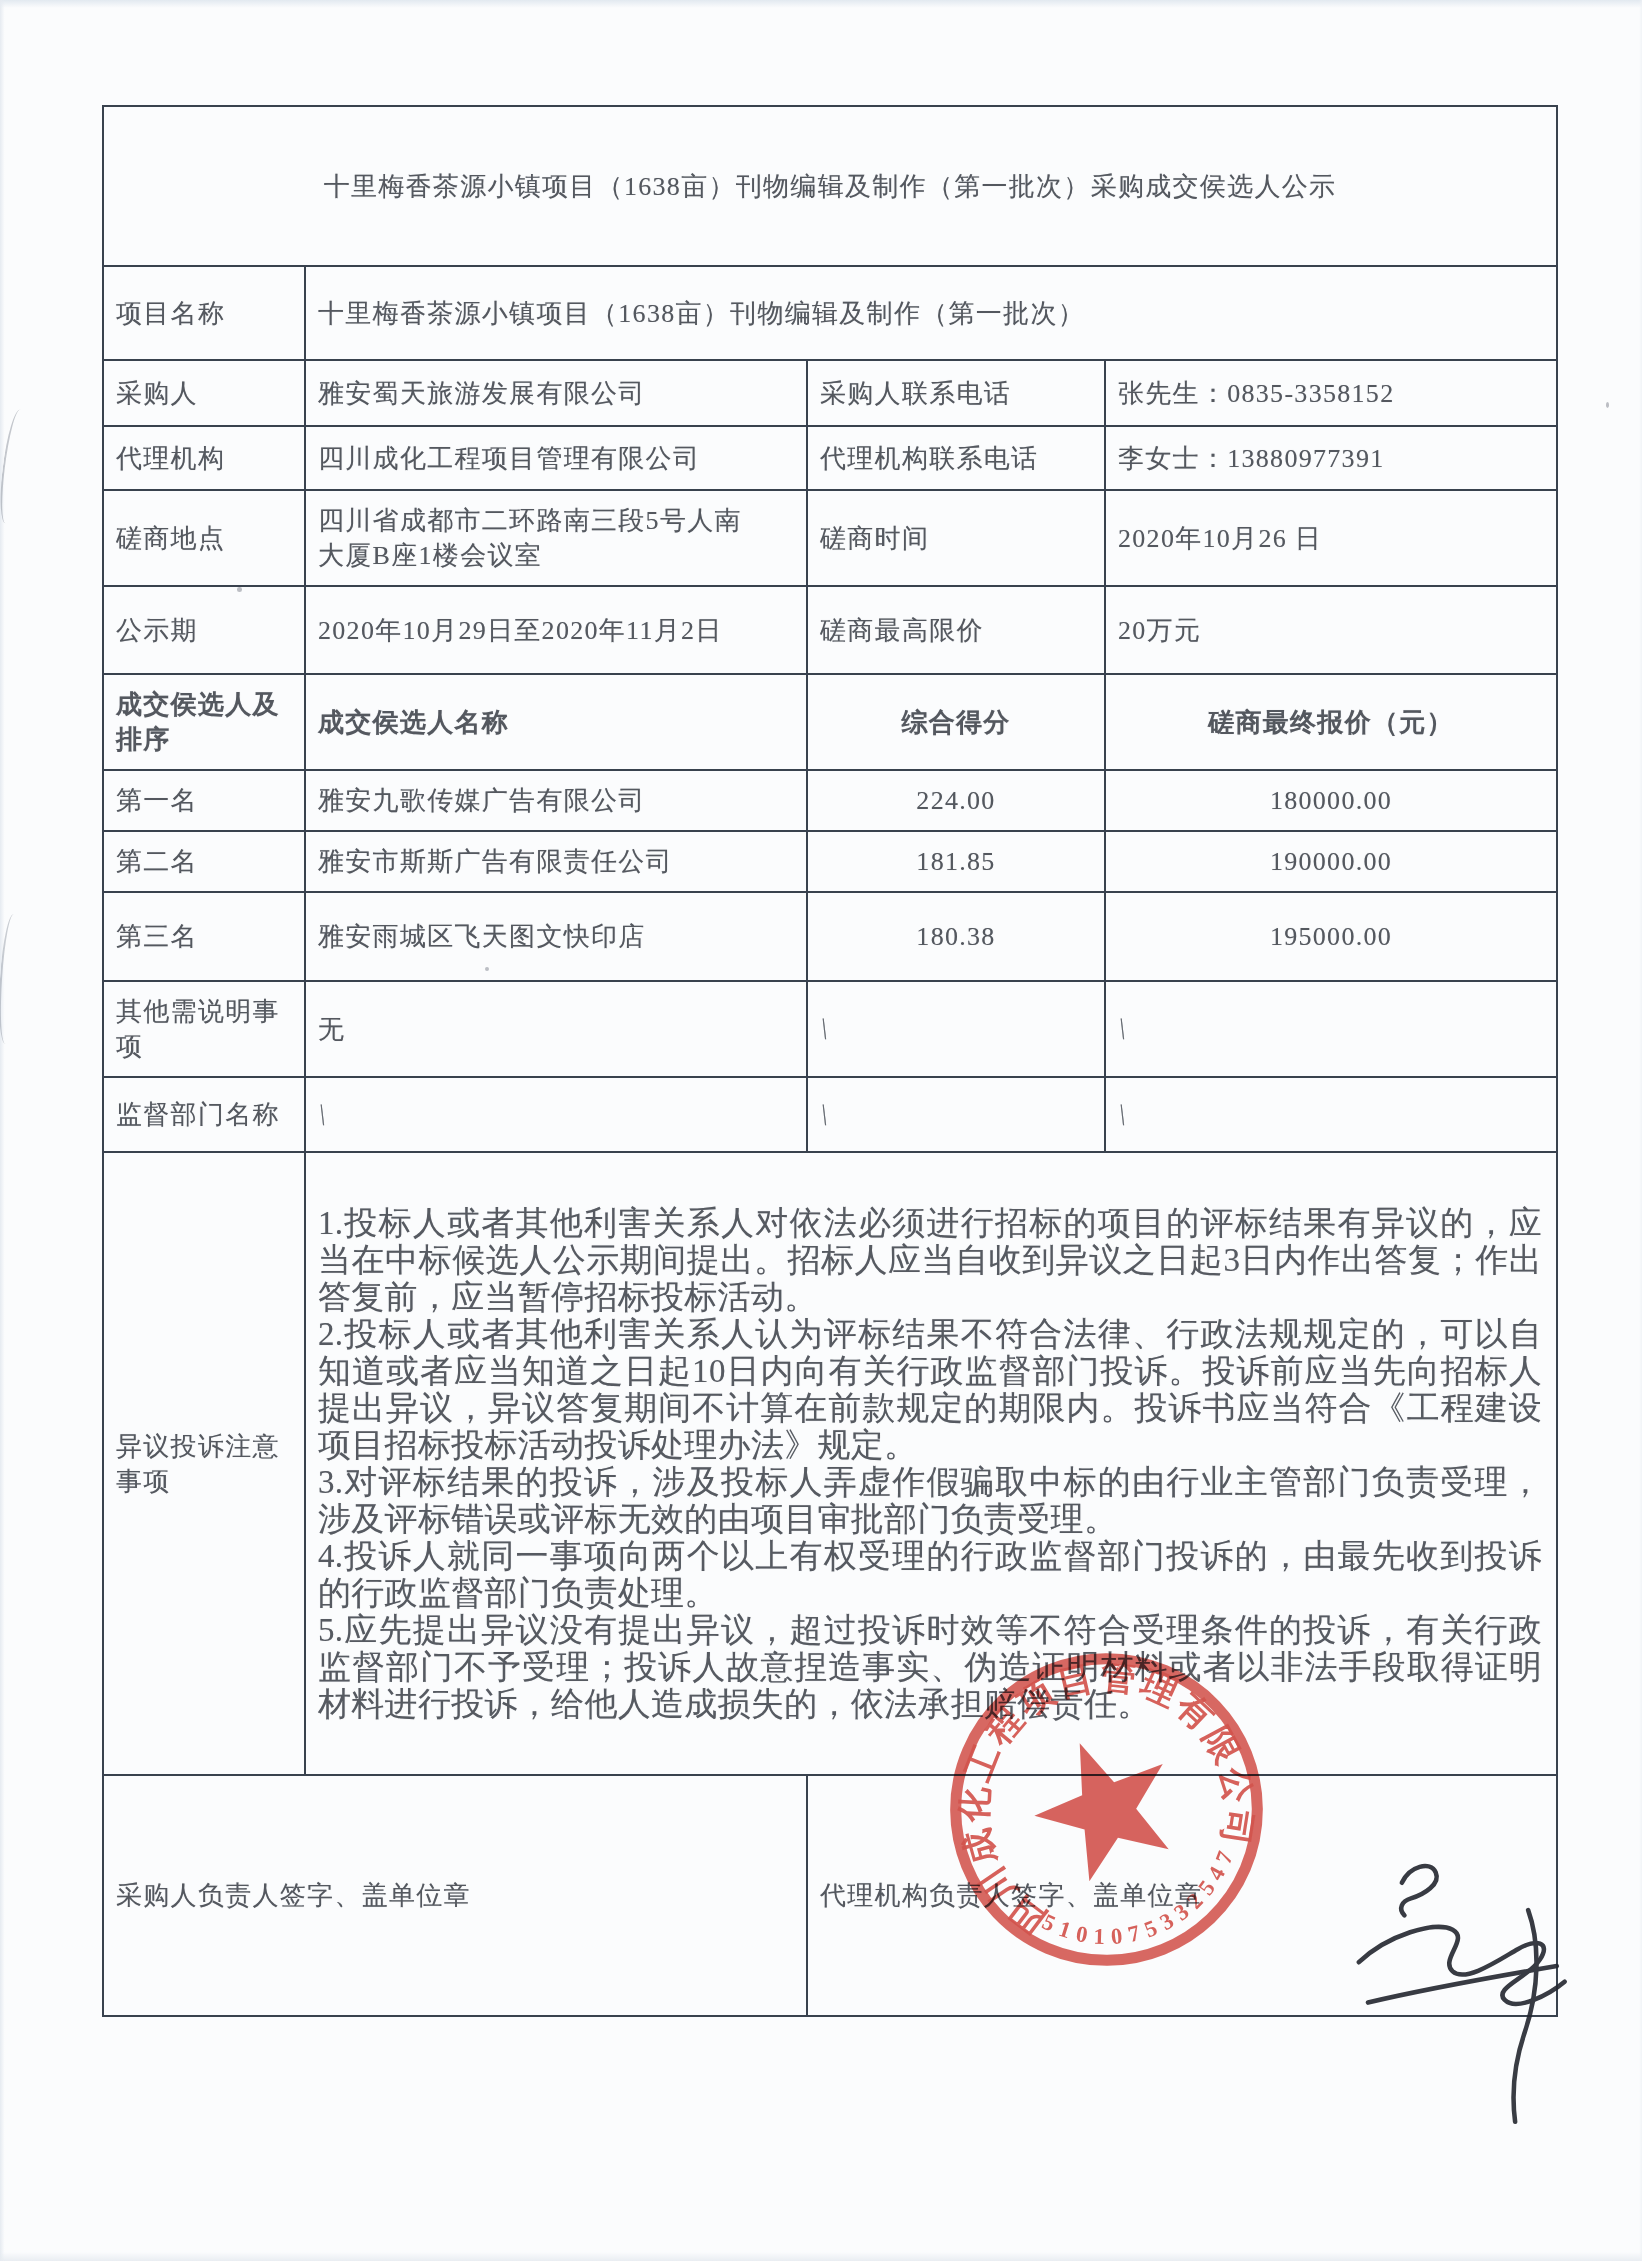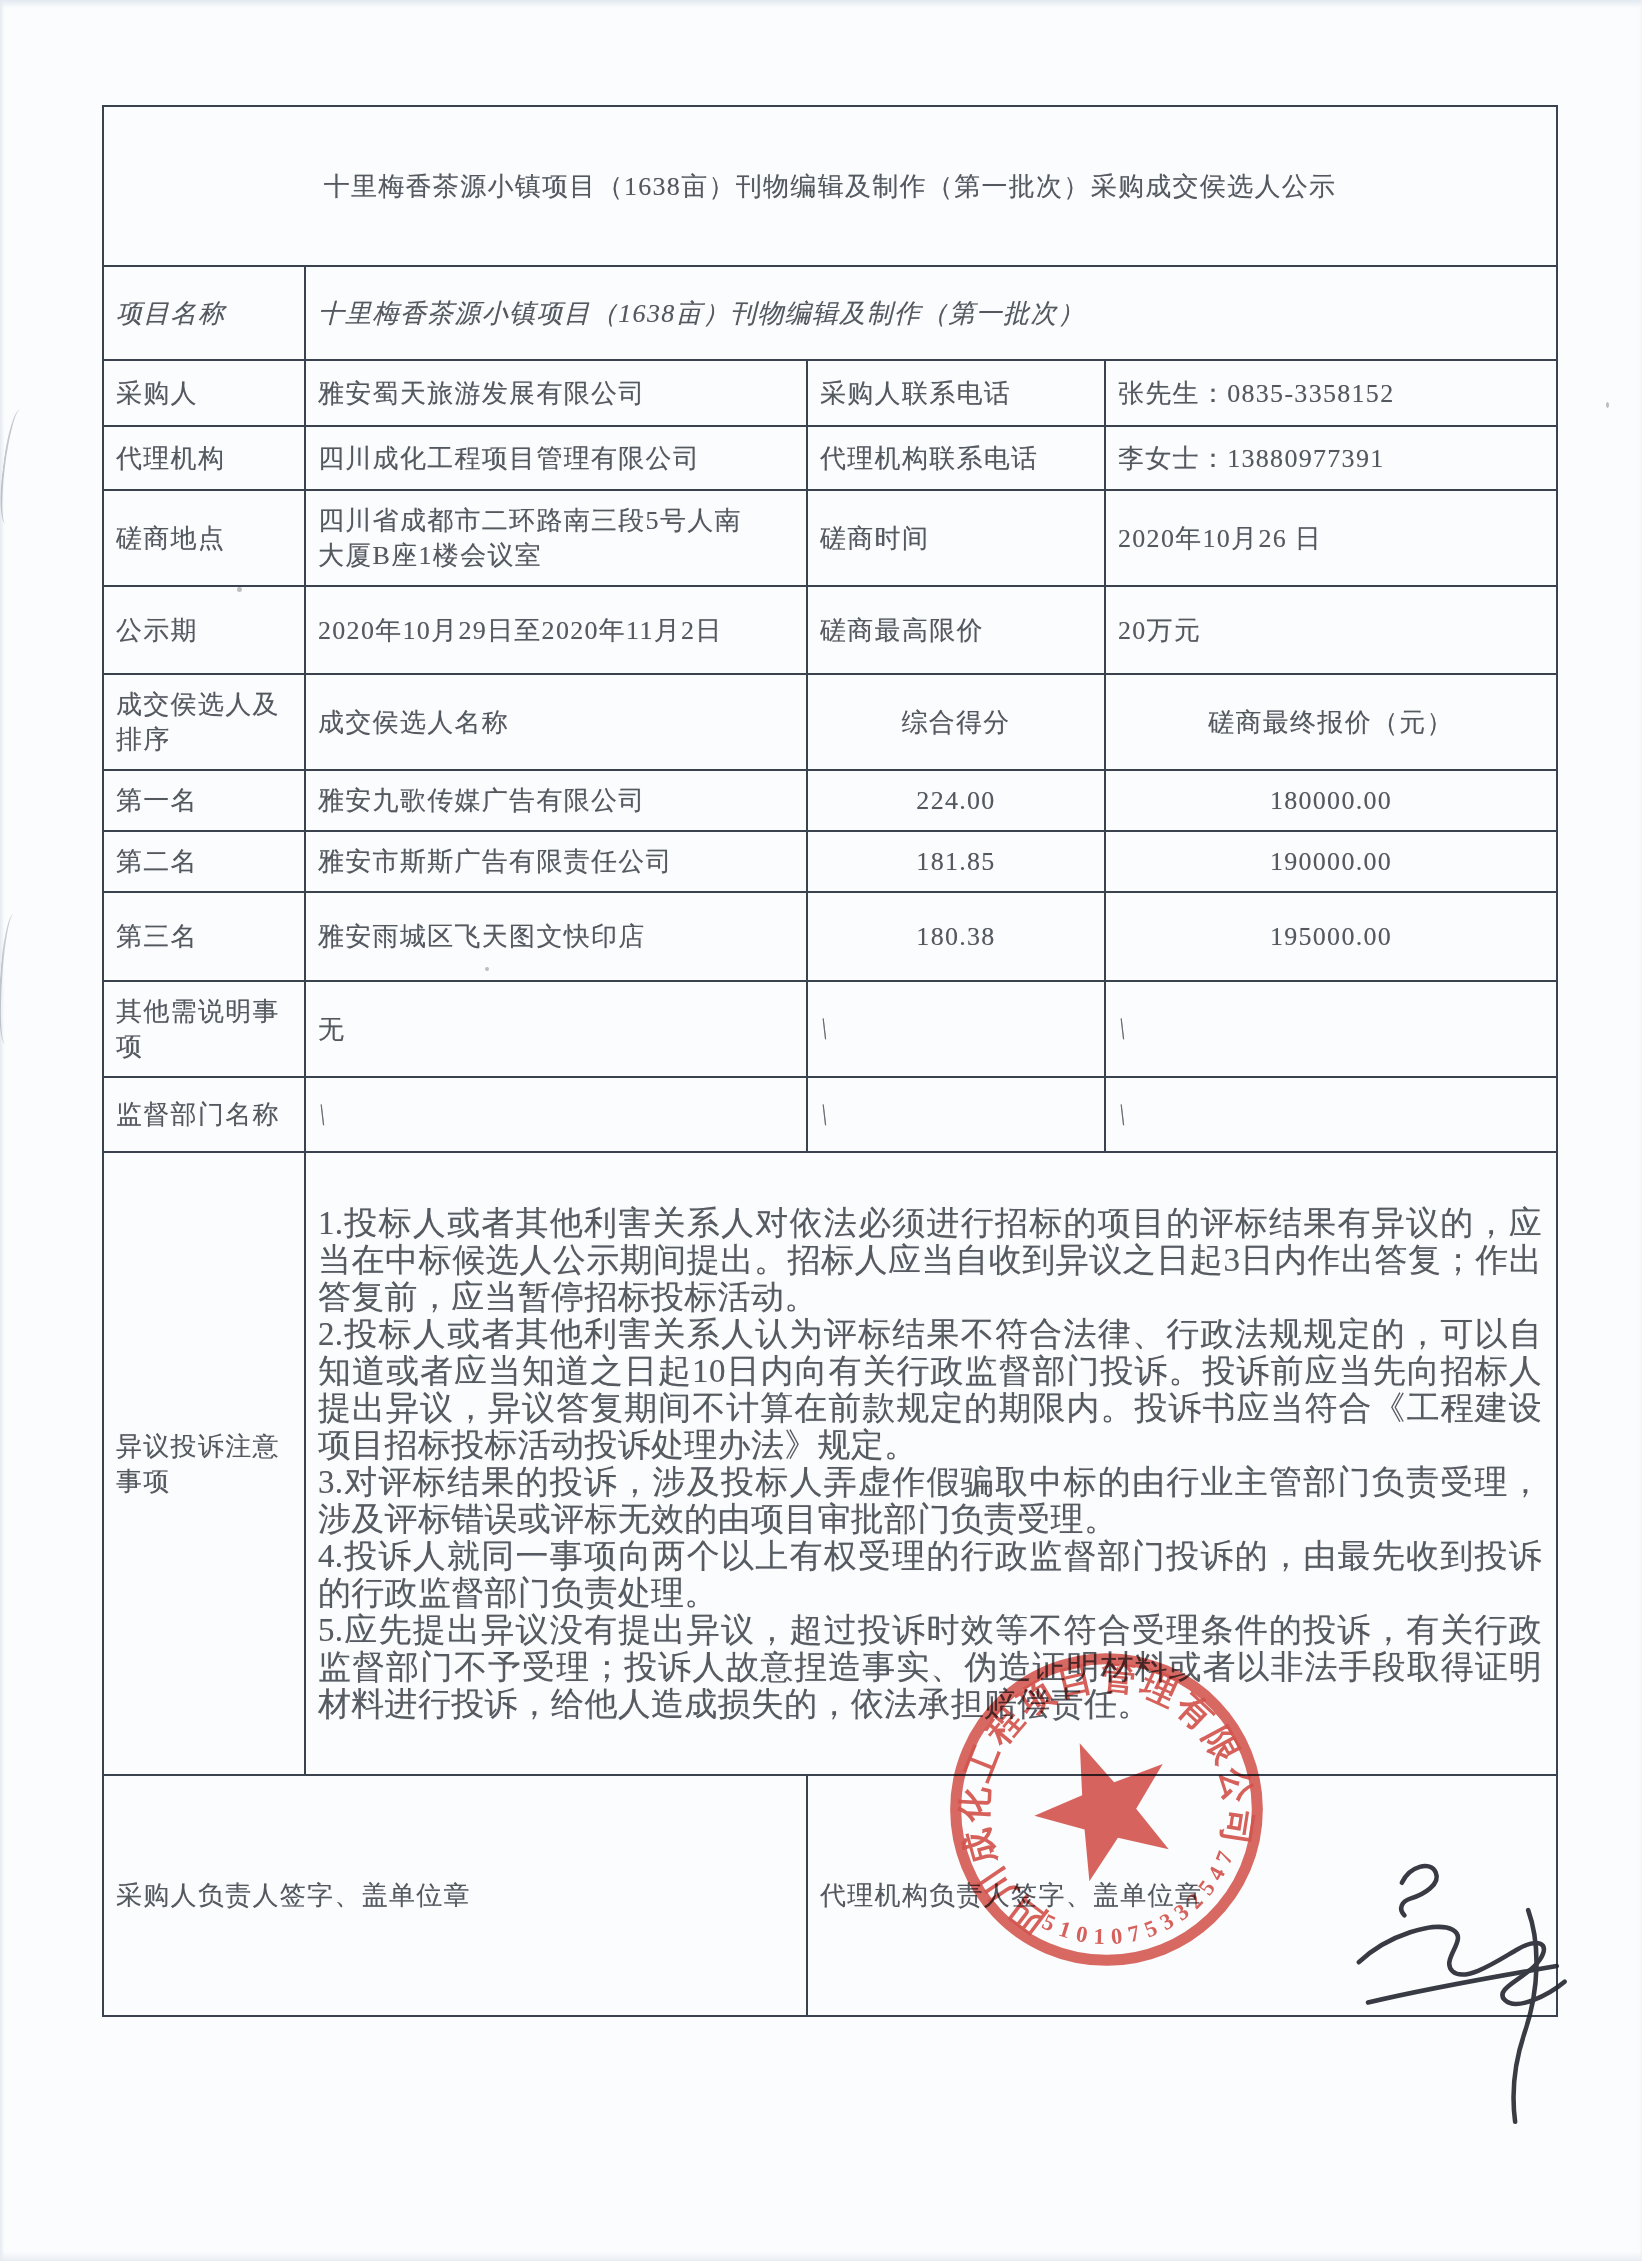--- a/index.html
+++ b/index.html
@@ -25,26 +25,26 @@
   table.doc td{
     border:2px solid #39424e;
     vertical-align:middle;
     font-size:26px;
     letter-spacing:1.3px;
     color:#54585f;
     text-shadow:0 0 0.7px rgba(60,66,78,.35);
     padding:12px;
   }
   .r-title{height:160px;}
-  .r-project{height:94px;font-style:italic;}
+  .r-project{height:94px;}
   .r-purchaser{height:66px;}
   .r-agency{height:64px;margin-left:22px;}
   .r-venue{height:91px;}
   .r-publicity{height:88px;}
-  .r-chead{height:85px;}
+  .r-chead{height:85px;font-weight:bold;}
   .r-c1{height:60px;}
   .r-c2{height:61px;}
   .r-c3{height:89px;}
   .r-other{height:68px;}
   .r-super{height:75px;}
   .r-objection{height:623px;}
   .r-sign{height:241px;}
   .title-cell{ text-align:center; font-size:28px; letter-spacing:2px; color:#4d525a;}
   .label-cell{ padding-left:13px; letter-spacing:2px;}
   .value-cell{ padding-left:17px;}

